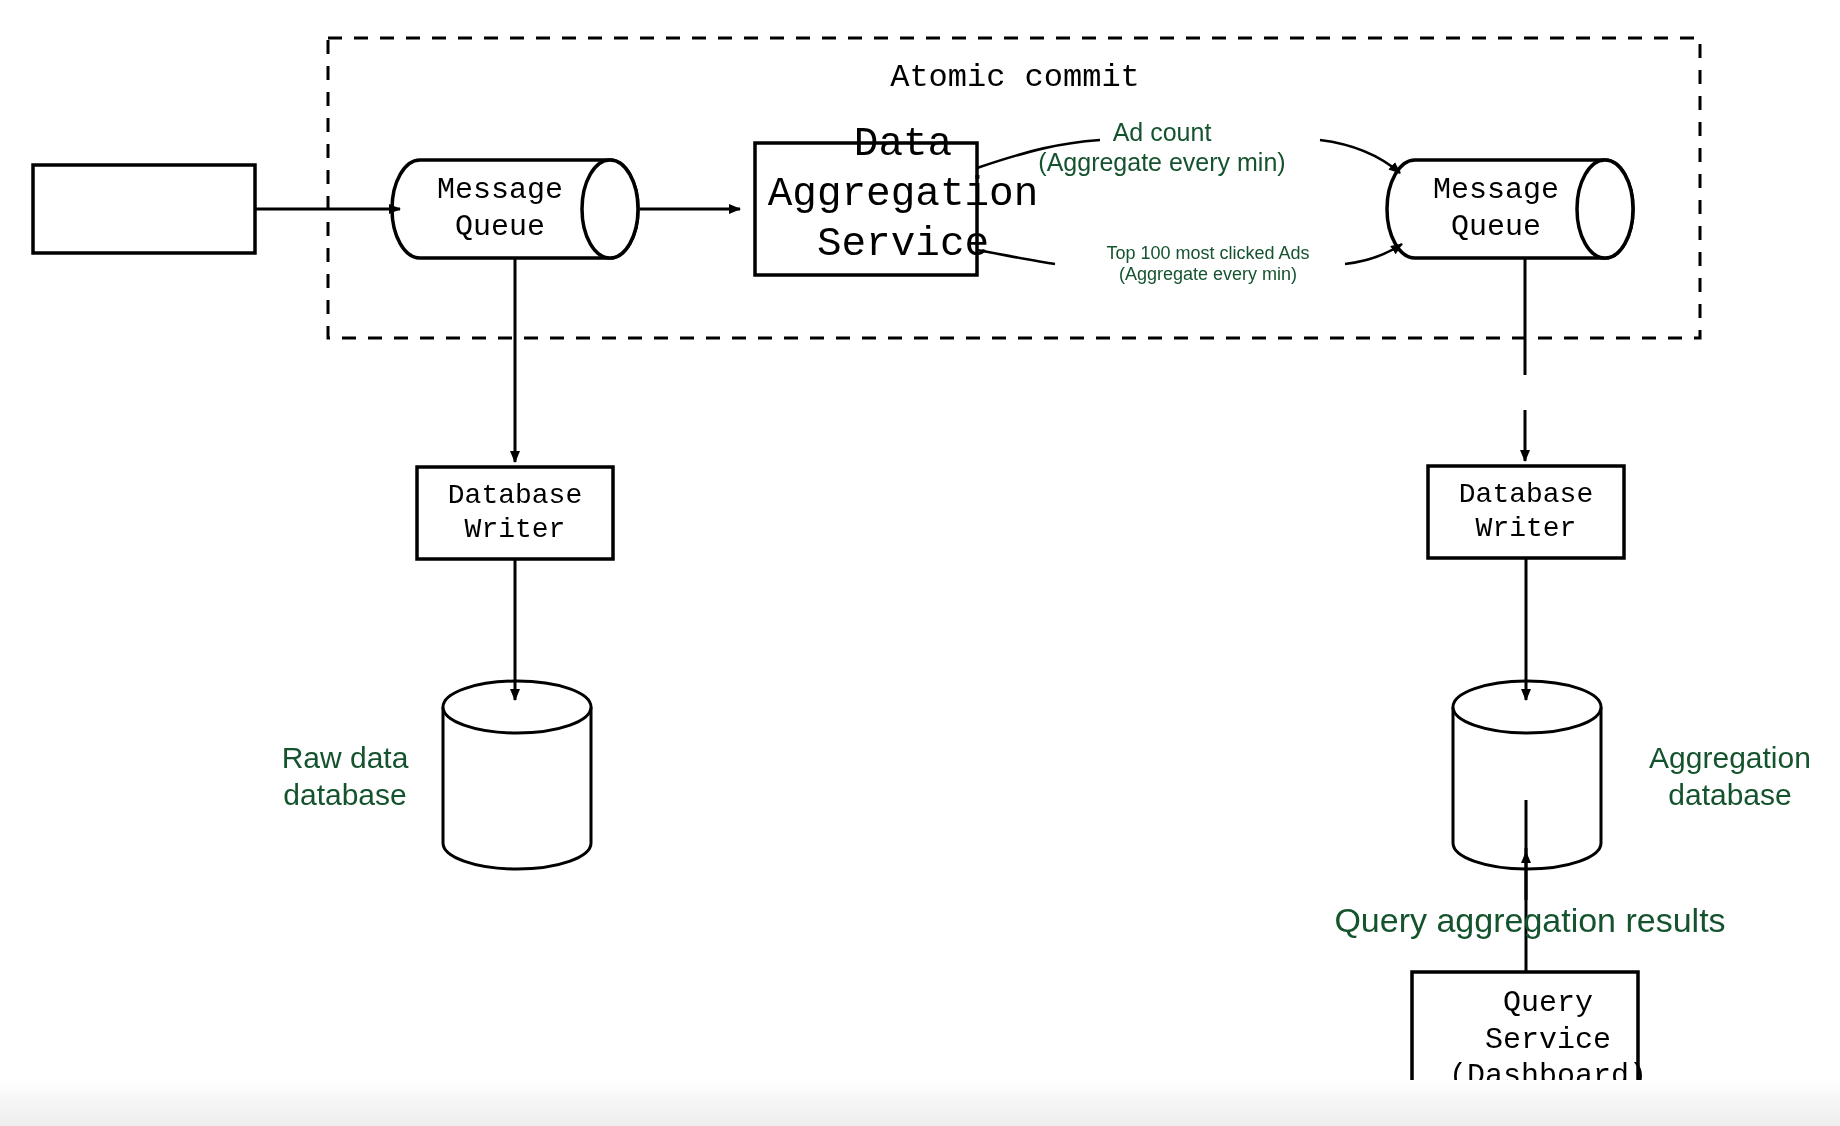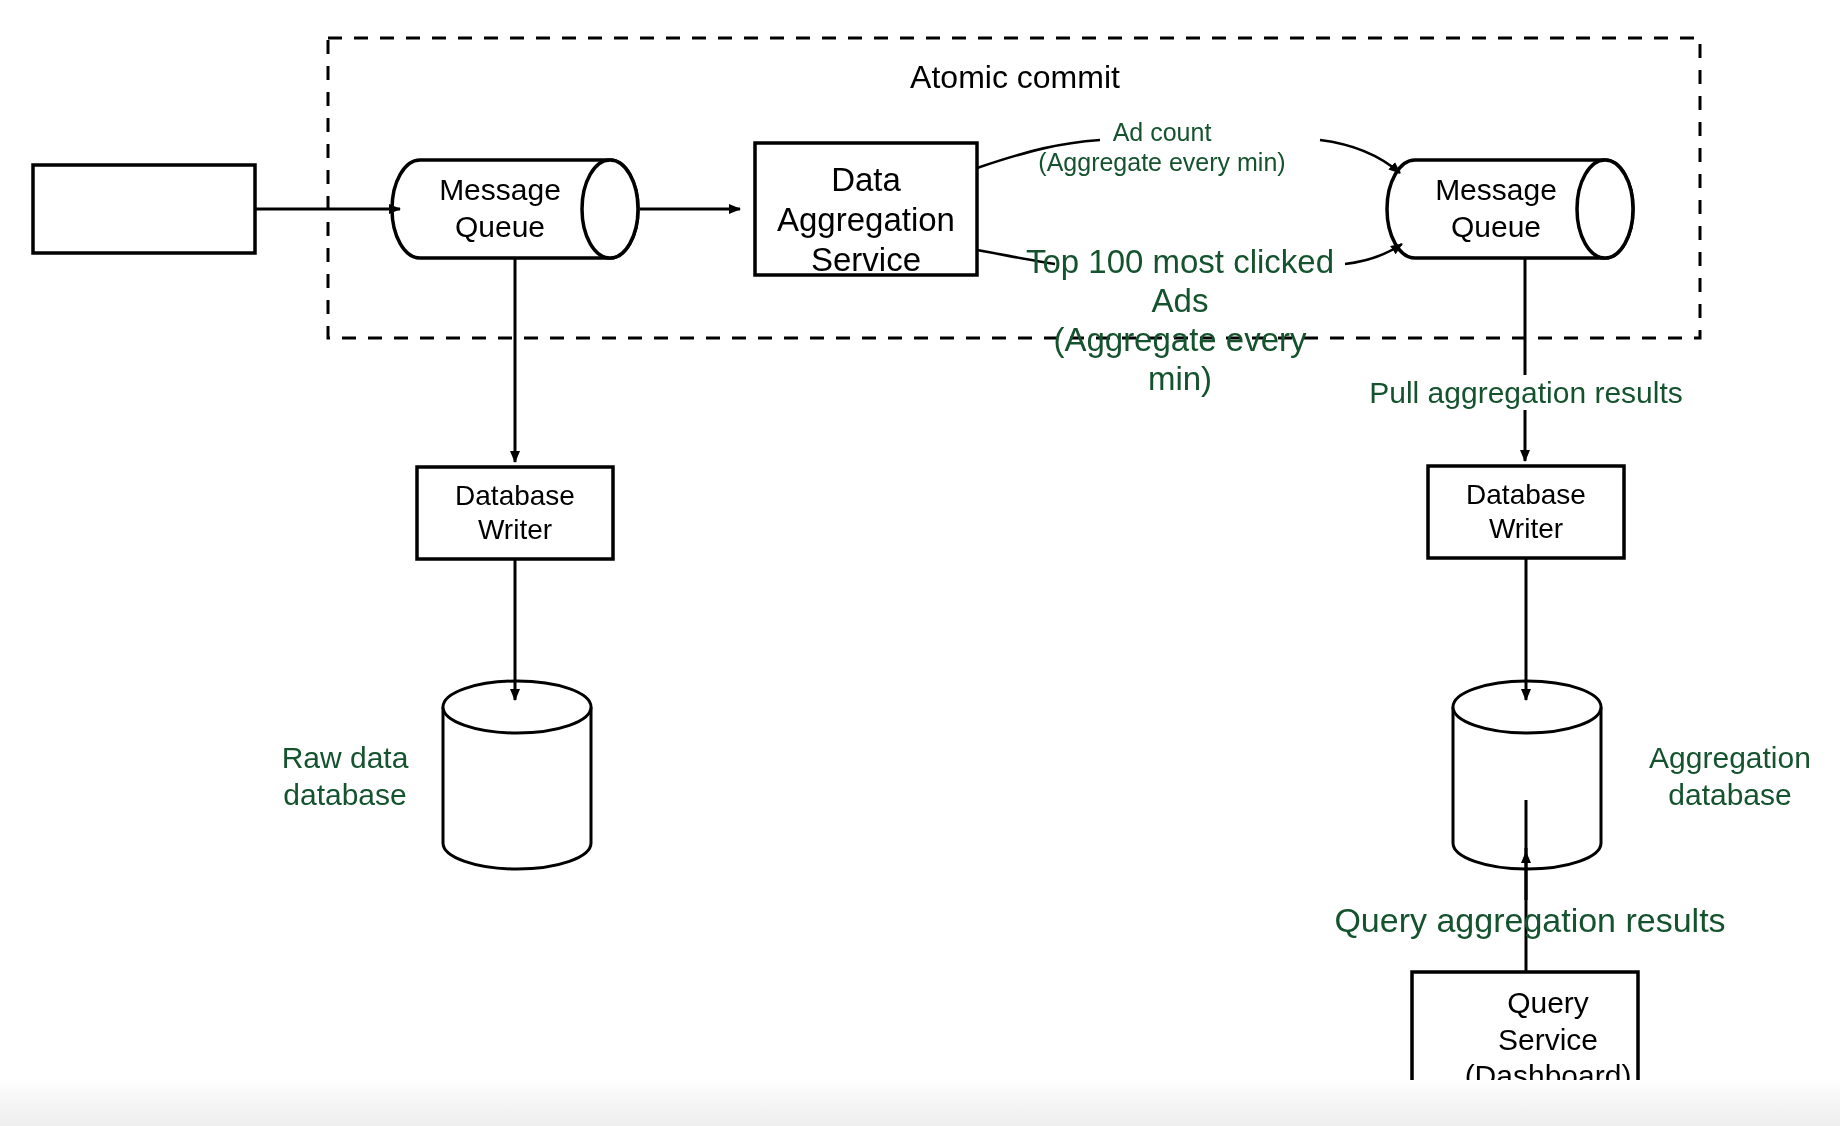--- a/index.html
+++ b/index.html
@@ -29,21 +29,21 @@
     width: 1840px;
     height: 1126px;
     overflow: visible;
   }
   .node-label {
     position: absolute;
     display: flex;
     align-items: center;
     justify-content: center;
     text-align: center;
-    font-family: Liberation Sans, sans-serif;
+    font-family: Liberation Mono, monospace;
     color: #000;
     pointer-events: none;
     white-space: pre-line;
   }
   .edge-label {
     position: absolute;
     text-align: center;
     font-family: "Liberation Sans", sans-serif;
     color: #14532d;
     white-space: pre-line;
@@ -128,34 +128,33 @@
     <line x1="1526" y1="852" x2="1526" y2="848" stroke="#000000" stroke-width="3"></line>
     <line x1="1526" y1="900" x2="1526" y2="852" stroke="#000000" stroke-width="3" marker-end="url(#arrowhead)"></line>
   </svg>
 
   <div class="node-label" style="left:840px; top:55px; width:350px; height:44px; font-size:32px;">Atomic commit</div>
 
 
   <div class="node-label" style="left:400px; top:160px; width:200px; height:98px; font-size:30px; line-height:1.22;">Message
 Queue</div>
 
-  <div class="node-label" style="left:755px; top:154px; width:222px; height:132px; font-size:33px; line-height:1.22;">Data
+  <div class="node-label" style="left:755px; top:128px; width:222px; height:132px; font-size:41px; line-height:1.22;padding-left:37px;">Data
 Aggregation
 Service</div>
 
   <div class="node-label" style="left:1396px; top:160px; width:200px; height:98px; font-size:30px; line-height:1.22;">Message
 Queue</div>
 
   <div class="edge-label" style="left:1022px; top:118px; width:280px; font-size:25px;">Ad count
 (Aggregate every min)</div>
 
-  <div class="edge-label" style="left:1020px; top:243px; width:320px; font-size:33px;">Top 100 most clicked Ads
+  <div class="edge-label" style="left:1048px; top:243px; width:320px; font-size:18px;">Top 100 most clicked Ads
 (Aggregate every min)</div>
 
-  <div class="edge-label" style="left:1326px; top:375px; width:400px; font-size:30px;">Pull aggregation results</div>
 
   <div class="node-label" style="left:417px; top:467px; width:196px; height:92px; font-size:28px; line-height:1.22;">Database
 Writer</div>
 
   <div class="node-label" style="left:1428px; top:466px; width:196px; height:92px; font-size:28px; line-height:1.22;">Database
 Writer</div>
 
   <div class="edge-label" style="left:255px; top:740px; width:180px; font-size:30px; text-align:center; line-height:1.22;">Raw data
 database</div>
 

